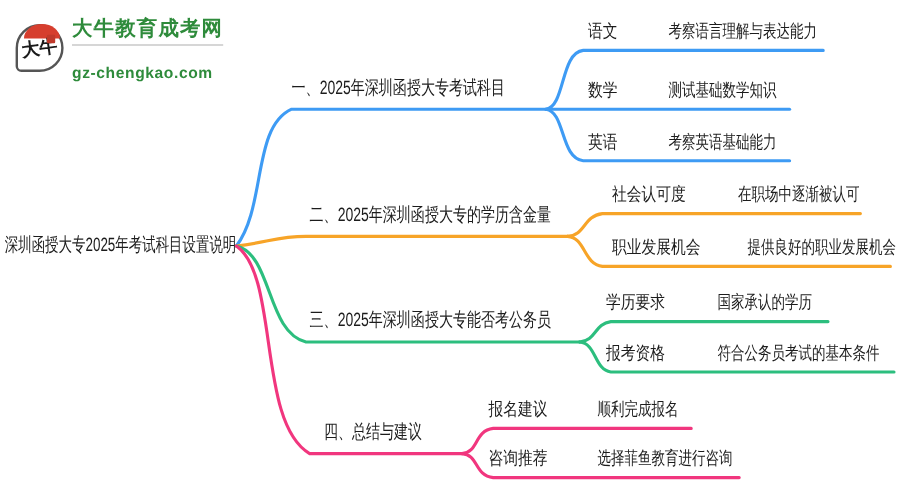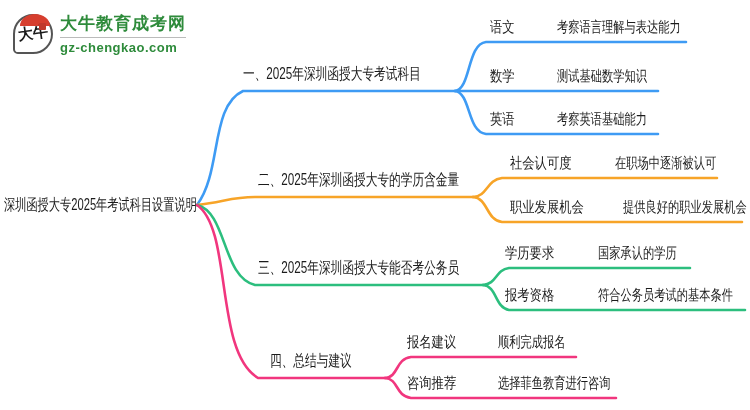--- a/index.html
+++ b/index.html
@@ -19,21 +19,21 @@
       justify-content:center;box-sizing:border-box;}
   .logo-badge .arc{position:absolute;top:-2px;left:5px;width:30px;height:12px;
       border-radius:50% 50% 0 0/100% 100% 0 0;background:#d63e2e;}
   .logo-badge .chars{position:relative;font-size:15px;font-weight:bold;color:#1a1a1a;
       transform:rotate(-8deg);z-index:1;}
   .logo-badge .seal{position:absolute;top:7px;right:5px;width:7px;height:7px;
       background:#c0392b;border-radius:1px;z-index:1;}
   .logo-text{display:flex;flex-direction:column;}
   .site-name{font-size:17px;font-weight:bold;letter-spacing:1px;}
   .site-url{font-size:13px;font-weight:bold;border-top:1px solid #bbb;margin-top:2px;
-      padding-top:2px;letter-spacing:.5px;}
+      padding-top:15px;letter-spacing:.5px;}
 </style>
 </head>
 <body>
 
 <div class="stage">
 
   <svg class="lines" viewBox="0 0 750 410">
 
     <path d="M197,205 C222,172 210,106 243,91 L455,91" fill="none" stroke-width="2.6" stroke-linecap="round" stroke="#3e9bf4"></path>
     <path d="M455,91 C471,89 467,44 486,42 L686,42" fill="none" stroke-width="2.6" stroke-linecap="round" stroke="#3e9bf4"></path>

